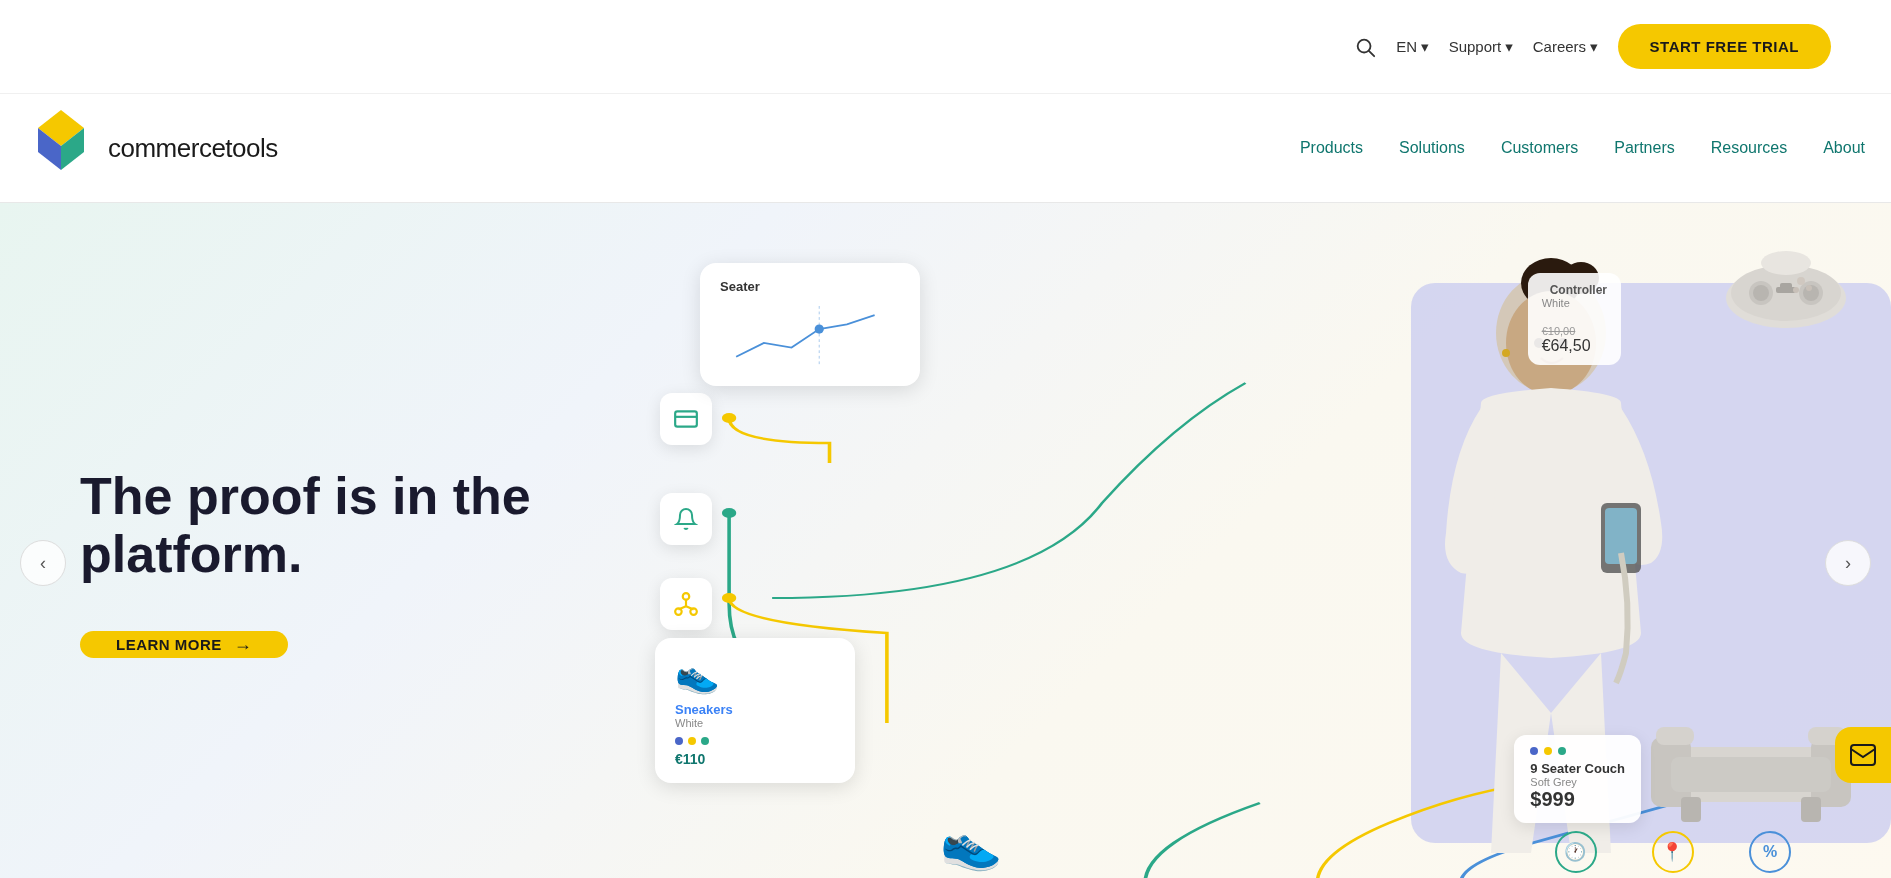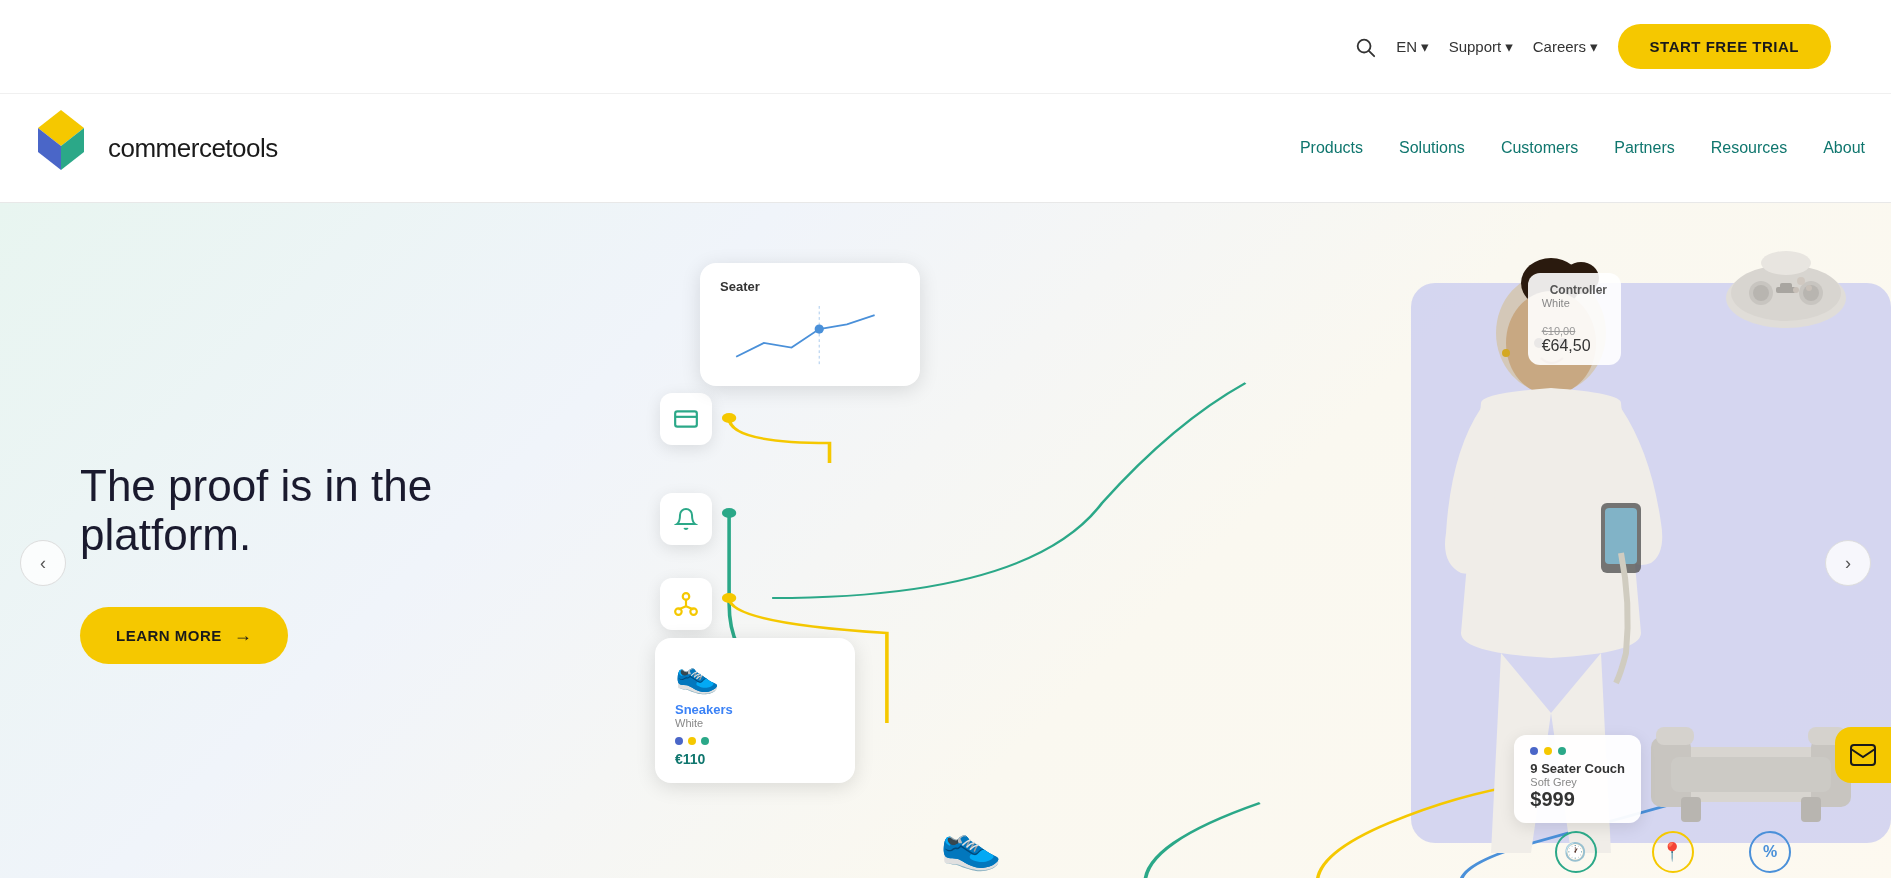--- a/index.html
+++ b/index.html
@@ -14,24 +14,24 @@
     .search-icon-wrap { cursor: pointer; display: flex; align-items: center; }
     .header-nav { display: flex; align-items: center; justify-content: space-between; padding: 0 26px; }
     .logo-wrap { display: flex; align-items: center; gap: 12px; padding: 14px 0; }
     .logo-text { font-size: 26px; color: #1a1a1a; font-weight: 400; letter-spacing: -0.5px; }
     .nav-links { display: flex; align-items: center; gap: 36px; }
     .nav-link { color: #0f766e; font-size: 16px; cursor: pointer; font-weight: 400; text-decoration: none; }
 
     
     .hero { width: 100%; min-height: 720px; background: linear-gradient(135deg, #e8f5f0 0%, #f0f4fa 30%, #faf8f0 60%, #fdf9f0 100%); position: relative; display: flex; align-items: center; overflow: hidden; }
     .hero-content { flex: 0 0 600px; padding: 60px 60px 60px 80px; position: relative; z-index: 2; }
-    .hero-title { font-size: 44px; font-weight: 400; color: #1a1a2e; line-height: 1.1; margin-bottom: 48px; }
+    .hero-title { font-size: 52px; font-weight: 700; color: #1a1a2e; line-height: 1.1; margin-bottom: 48px; }
     .hero-desc { font-size: 17px; color: #444; line-height: 1.7; margin-bottom: 40px; max-width: 480px; }
     .hero-desc strong { font-weight: 700; color: #1a1a2e; }
-    .hero-cta { background: #F5C800; color: #1a1a1a; font-weight: 700; font-size: 15px; padding: 18px 36px; border-radius: 50px; border: none; cursor: pointer; display: inline-flex; align-items: center; gap: 12px; letter-spacing: 0.5px; }
+    .hero-cta { background: #F5C800; color: #1a1a1a; font-weight: 700; font-size: 15px; padding: 3px 36px; border-radius: 50px; border: none; cursor: pointer; display: inline-flex; align-items: center; gap: 12px; letter-spacing: 0.5px; }
     .hero-cta-arrow { font-size: 18px; }
 
     
     .carousel-prev, .carousel-next { position: absolute; top: 50%; transform: translateY(-50%); background: rgba(255,255,255,0.8); border: 1px solid #ddd; border-radius: 50%; width: 46px; height: 46px; display: flex; align-items: center; justify-content: center; cursor: pointer; font-size: 18px; color: #555; z-index: 10; }
     .carousel-prev { left: 20px; }
     .carousel-next { right: 20px; }
     .carousel-dots { position: absolute; bottom: 28px; left: 50%; transform: translateX(-50%); display: flex; gap: 10px; align-items: center; z-index: 10; }
     .dot { width: 12px; height: 12px; border-radius: 50%; background: #888; cursor: pointer; }
     .dot.active { background: #333; }
     .dot-pause { width: 16px; height: 12px; border-radius: 2px; background: #888; cursor: pointer; display: flex; align-items: center; justify-content: center; gap: 3px; }

